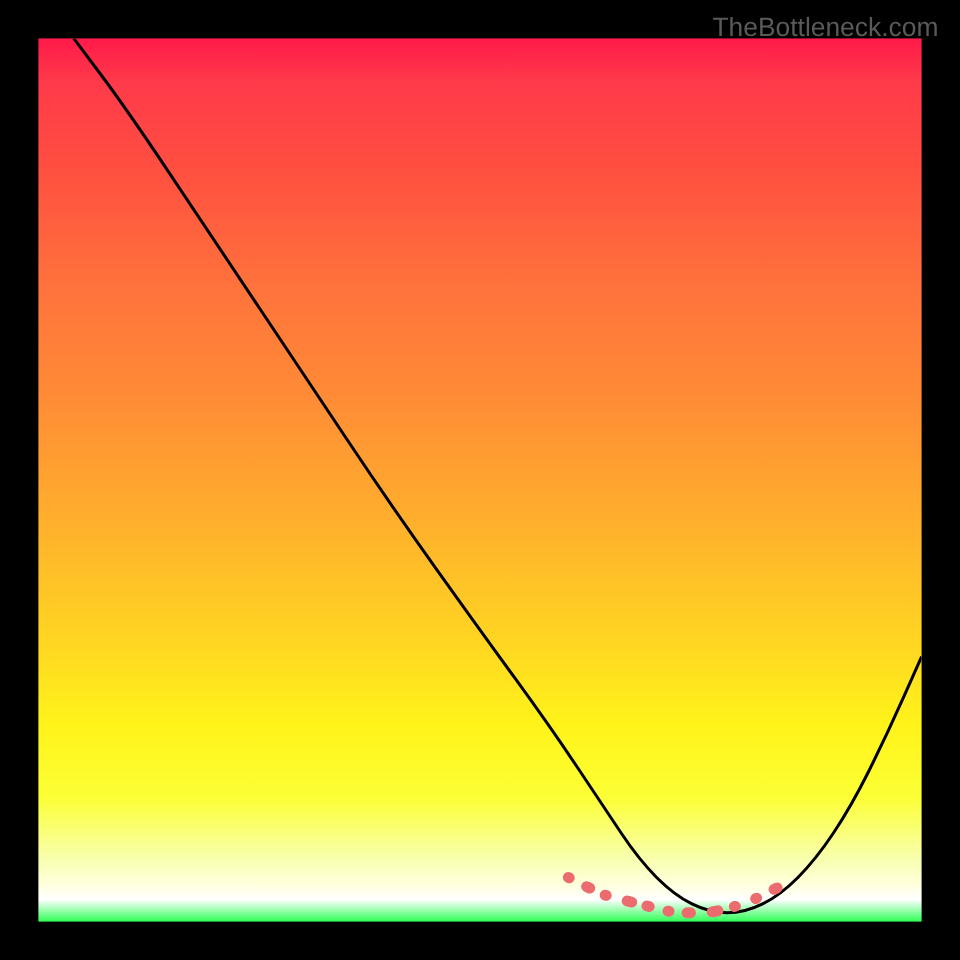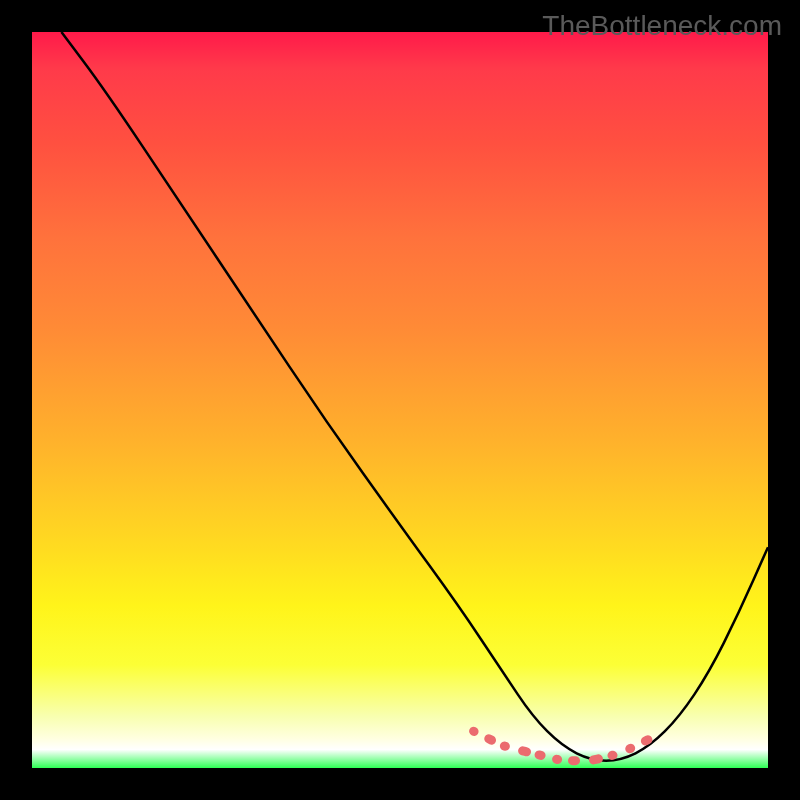--- a/index.html
+++ b/index.html
@@ -9,21 +9,21 @@
     height: 800px;
     background: #000000;
     position: relative;
     font-family: Arial, sans-serif;
   }
   .watermark {
     position: absolute;
     top: 10px;
     right: 18px;
     color: #5a5a5a;
-    font-size: 28px;
+    font-size: 22px;
     font-weight: 500;
     z-index: 10;
   }
   .plot-area {
     position: absolute;
     left: 32px;
     top: 32px;
     width: 736px;
     height: 736px;
     background: linear-gradient(to bottom,

